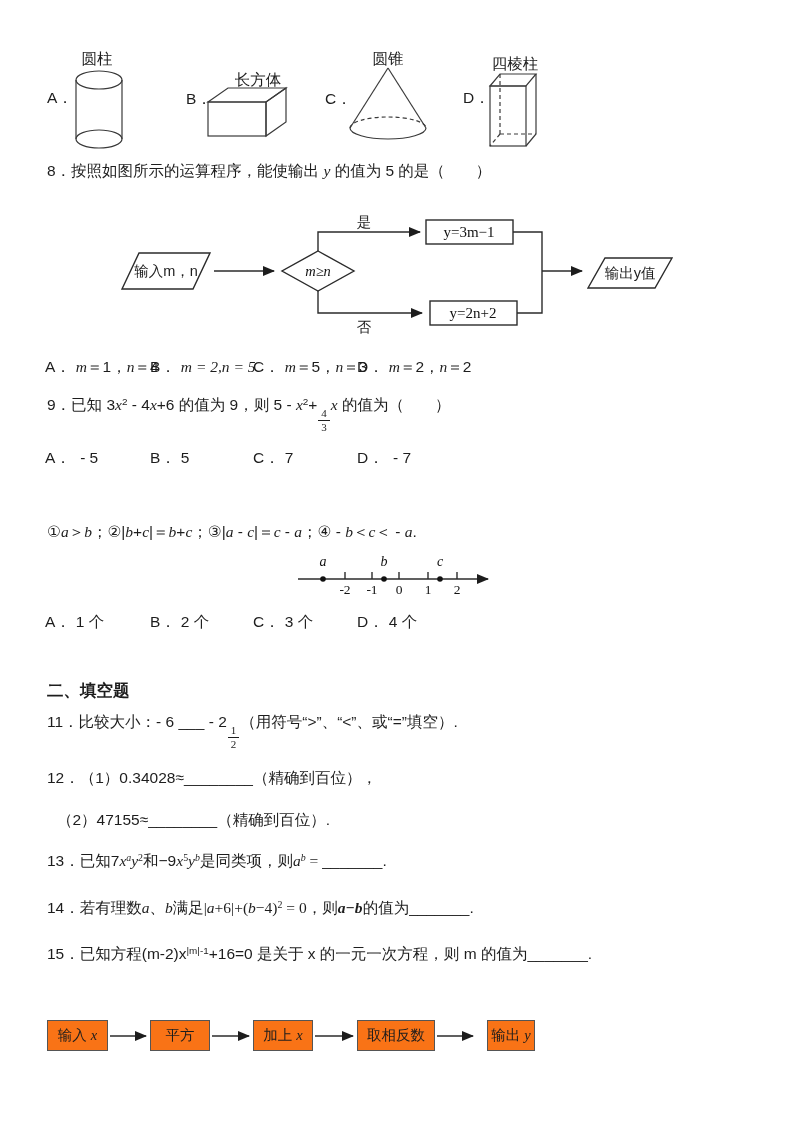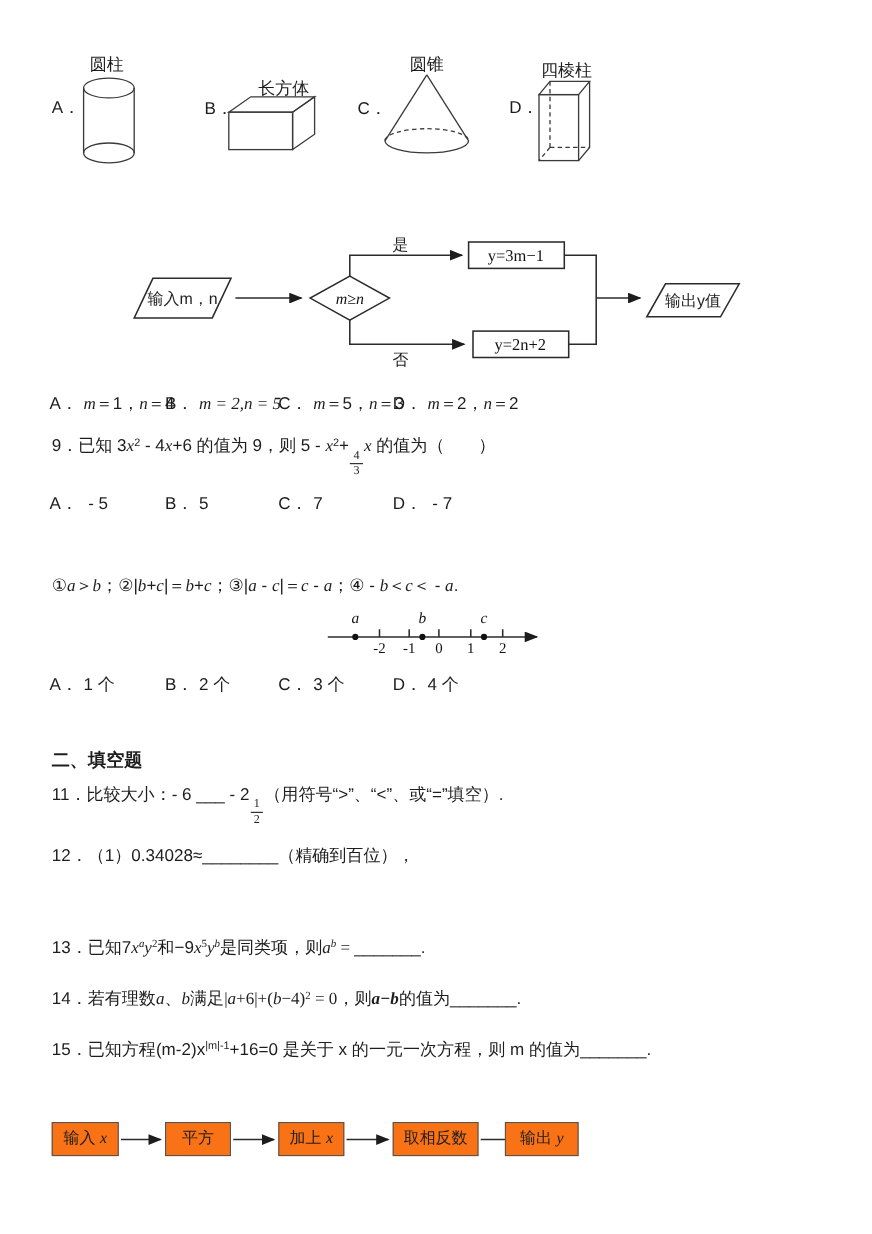--- a/index.html
+++ b/index.html
@@ -66,20 +66,21 @@
   <div class="abs lbl" style="left:487px;top:54px;width:56px">四棱柱</div>
   <svg class="abs" style="left:486px;top:70px" width="56" height="80" viewBox="0 0 56 80">
     <rect class="shp" x="4" y="16" width="36" height="60"></rect>
     <polygon class="shp" points="4,16 14,4 50,4 40,16"></polygon>
     <polyline class="shp" points="50,4 50,64 40,76"></polyline>
     <line class="shp" stroke-dasharray="4,3" x1="14" y1="4" x2="14" y2="64"></line>
     <line class="shp" stroke-dasharray="4,3" x1="14" y1="64" x2="50" y2="64"></line>
     <line class="shp" stroke-dasharray="4,3" x1="14" y1="64" x2="4" y2="76"></line>
   </svg>
 
+  <div class="abs" style="left:47px;top:161px"><span>8．按照如图所示的运算程序，能使输出 </span><span class="mi">y</span><span> 的值为 5 的是（　　）</span></div>
 
   <svg class="abs" style="left:100px;top:203px" width="580" height="148" viewBox="0 0 580 148">
     <defs>
       <marker id="arr1" viewBox="0 0 10 8" refX="9" refY="4" markerWidth="9" markerHeight="7" orient="auto">
         <path d="M0,0 L10,4 L0,8 z" fill="#1d1d1d"></path>
       </marker>
     </defs>
     <line class="ln" x1="114" y1="68" x2="174" y2="68" marker-end="url(#arr1)"></line>
     <polyline class="ln" points="218,48 218,29 320,29" marker-end="url(#arr1)"></polyline>
     <polyline class="ln" points="218,88 218,110 322,110" marker-end="url(#arr1)"></polyline>
@@ -145,36 +146,37 @@
   <div class="abs" style="left:253px;top:612px"><span class="ol">C．</span><span><span>3 个</span></span></div>
   <div class="abs" style="left:357px;top:612px"><span class="ol">D．</span><span><span>4 个</span></span></div>
 
   <div class="abs sect" style="left:47px;top:680px">二、填空题</div>
 
   <div class="abs" style="left:47px;top:712px"><span>11．比较大小：- 6 </span><span>___</span><span> - 2</span><span class="frac">
         <span class="fnum">1</span>
         <span class="fden">2</span>
       </span><span>（用符号“&gt;”、“&lt;”、或“=”填空）.</span></div>
   <div class="abs" style="left:47px;top:768px"><span>12．（1）0.34028≈</span><span>________</span><span>（精确到百位），</span></div>
+  <div class="abs" style="left:57px;top:810px"><span>（2）47155≈</span><span>________</span><span>（精确到百位）.</span></div>
   <div class="abs" style="left:47px;top:851px"><span>13．已知7</span><span class="mi">x</span><span class="mi sup">a</span><span class="mi">y</span><span class="m sup">2</span><span>和−9</span><span class="mi">x</span><span class="m sup">5</span><span class="mi">y</span><span class="mi sup">b</span><span>是同类项，则</span><span class="mi">a</span><span class="mi sup">b</span><span class="m"> = </span><span>_______</span><span>.</span></div>
   <div class="abs" style="left:47px;top:898px"><span>14．若有理数</span><span class="mi">a</span><span>、</span><span class="mi">b</span><span>满足</span><span class="m">|</span><span class="mi">a</span><span class="m">+6|+(</span><span class="mi">b</span><span class="m">−4)</span><span class="m sup">2</span><span class="m"> = 0</span><span>，则</span><span class="mi b">a−b</span><span>的值为</span><span>_______</span><span>.</span></div>
   <div class="abs" style="left:47px;top:944px"><span>15．已知方程(m-2)x</span><span class="sup">|m|-1</span><span>+16=0 是关于 x 的一元一次方程，则 m 的值为</span><span>_______</span><span>.</span></div>
 
   <div class="abs" style="left:47px;top:1018px;width:500px;height:40px">
     <svg style="position:absolute;left:0;top:0" width="500" height="40" viewBox="0 0 500 40">
       <defs>
         <marker id="arr3" viewBox="0 0 10 8" refX="9" refY="4" markerWidth="9" markerHeight="7" orient="auto">
           <path d="M0,0 L10,4 L0,8 z" fill="#1d1d1d"></path>
         </marker>
       </defs>
       <line class="ln" x1="63" y1="18" x2="99" y2="18" marker-end="url(#arr3)"></line>
       <line class="ln" x1="165" y1="18" x2="202" y2="18" marker-end="url(#arr3)"></line>
       <line class="ln" x1="268" y1="18" x2="306" y2="18" marker-end="url(#arr3)"></line>
       <line class="ln" x1="390" y1="18" x2="426" y2="18" marker-end="url(#arr3)"></line>
     </svg>
     <div class="fbox" style="left:0;width:61px"><span><span>输入 </span><span class="mi">x</span></span></div>
     <div class="fbox" style="left:103px;width:60px"><span><span>平方</span></span></div>
     <div class="fbox" style="left:206px;width:60px"><span><span>加上 </span><span class="mi">x</span></span></div>
     <div class="fbox" style="left:310px;width:78px"><span><span>取相反数</span></span></div>
-    <div class="fbox" style="left:412px;width:67px"><span><span>输出 </span><span class="mi">y</span></span></div>
+    <div class="fbox" style="left:440px;width:48px"><span><span>输出 </span><span class="mi">y</span></span></div>
   </div>
 
 </div>
 
 </body></html>

